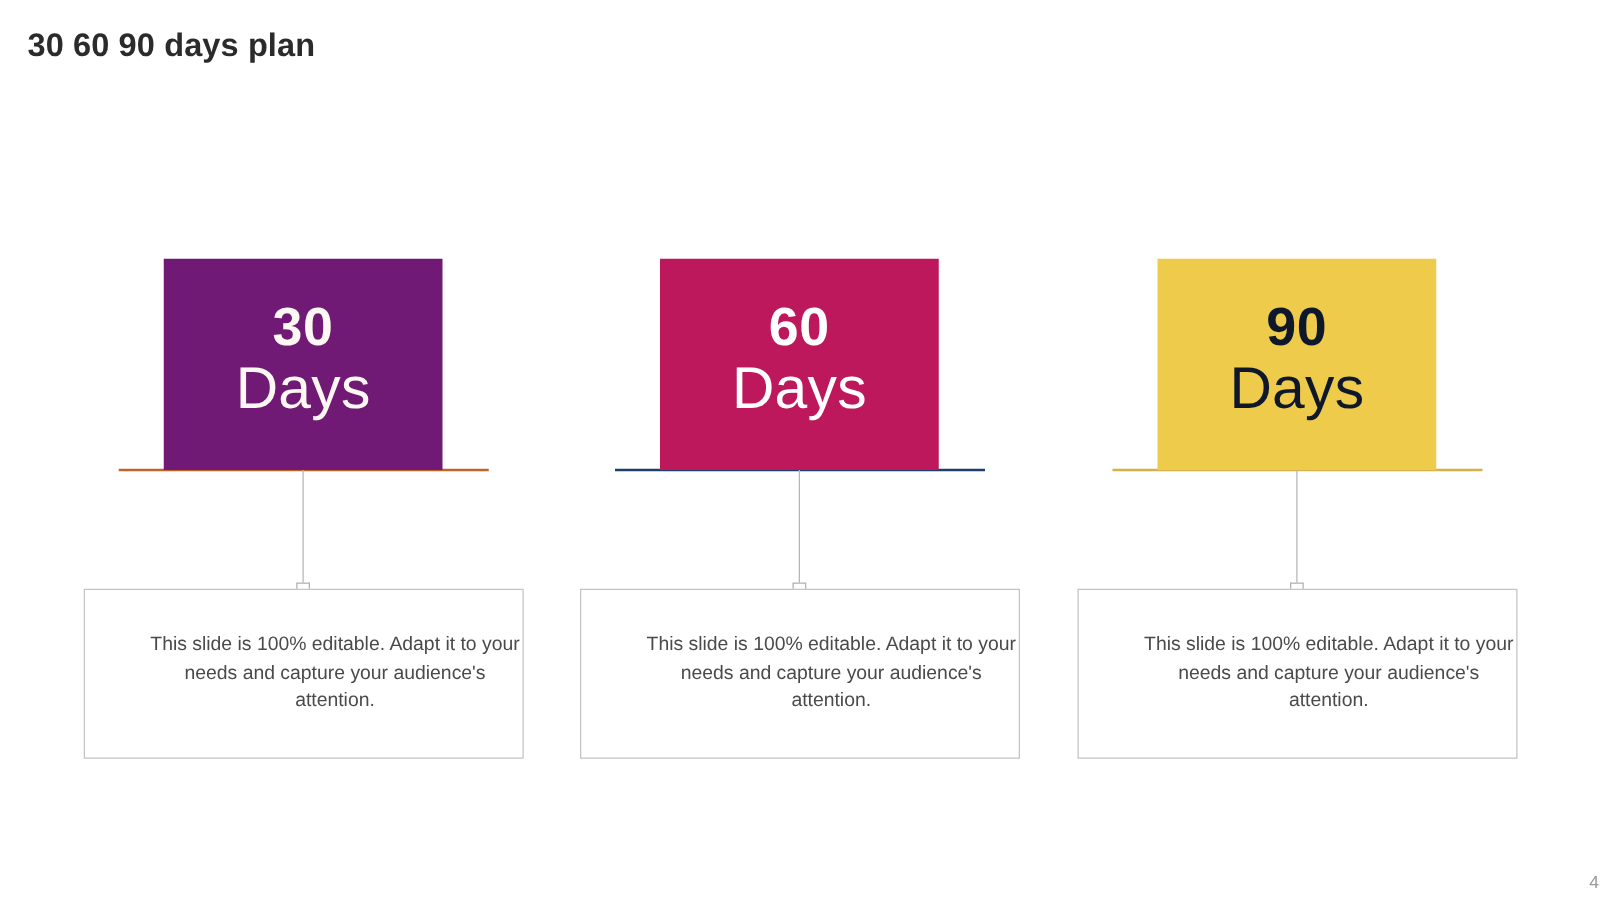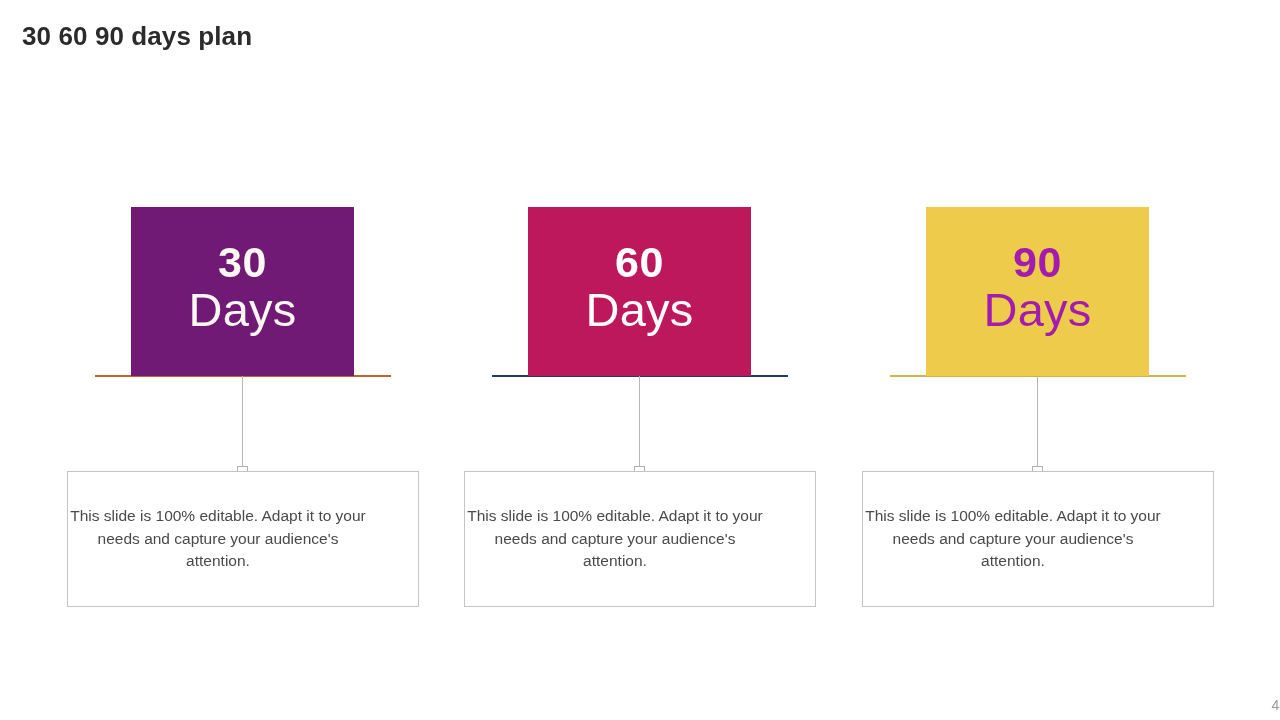--- a/index.html
+++ b/index.html
@@ -106,21 +106,21 @@
     position: absolute;
     top: 471px;
     left: 23px;
     width: 352px;
     height: 136px;
     box-sizing: border-box;
     border: 1px solid #c4c4c4;
     background: #ffffff;
     display: flex;
     align-items: center;
-    justify-content: flex-start;
+    justify-content: flex-end;
   }
   .desc-text {
     width: 300px;
     text-align: center;
     font-size: 15.5px;
     line-height: 1.45;
     color: #4a4a4a;
   }
 
   .page-number {
@@ -159,21 +159,21 @@
     </div>
     <div class="connector-line"></div>
     <div class="connector-node"></div>
     <div class="desc-card">
       <div class="desc-text">This slide is 100% editable. Adapt it to your needs and capture your audience's attention.</div>
     </div>
   </div>
 
   <div class="column col-2">
     <div class="rule" style="background: rgb(212, 178, 74);"></div>
-    <div class="day-block" style="background: rgb(238, 203, 74); color: #a21caf;">
+    <div class="day-block" style="background: rgb(238, 203, 74); color: #0f172a;">
       <div class="day-number">90</div>
       <div class="day-unit">Days</div>
     </div>
     <div class="connector-line"></div>
     <div class="connector-node"></div>
     <div class="desc-card">
       <div class="desc-text">This slide is 100% editable. Adapt it to your needs and capture your audience's attention.</div>
     </div>
   </div>
 

